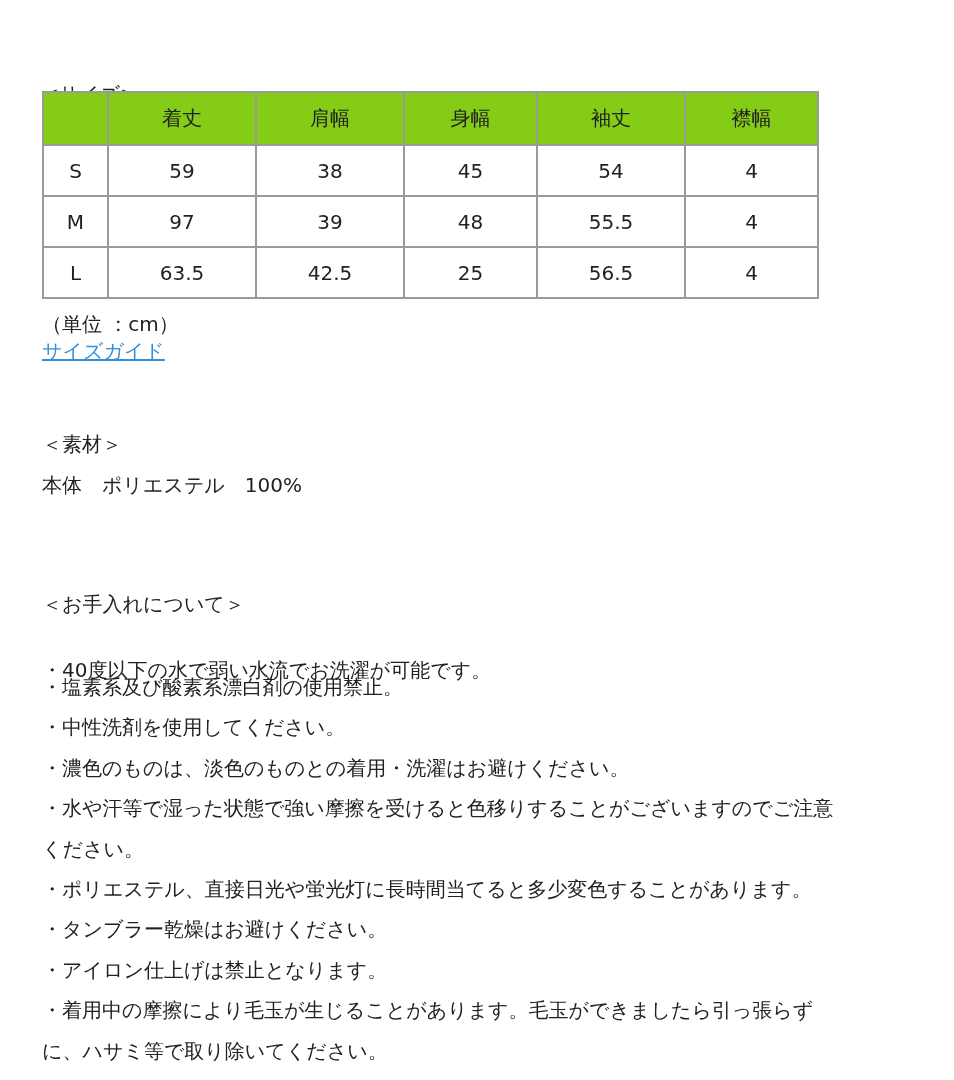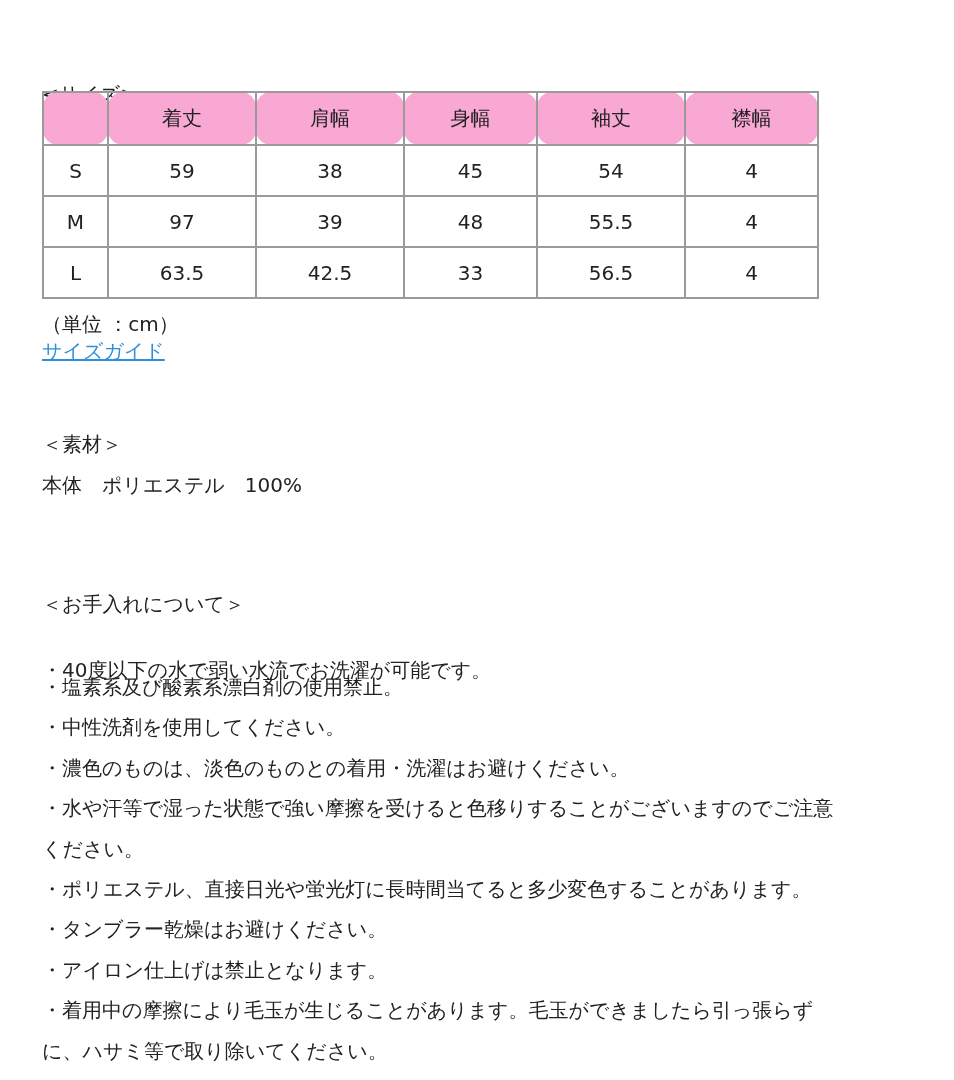--- a/index.html
+++ b/index.html
@@ -6,21 +6,21 @@
   body { width:954px; height:1080px; overflow:hidden; position:relative;
          font-family:"DejaVu Sans","Liberation Sans",sans-serif; color:#222222; }
   .abs { position:absolute; white-space:nowrap; }
   .t { font-size:20px; line-height:24px; }
   #size-heading { left:42px; top:42px;margin-top:40px; }
   table.size-table { position:absolute; left:42px; top:91px; border-collapse:collapse; }
   table.size-table td, table.size-table th {
     border:2px solid #9a9a9a; text-align:center; font-size:20px; font-weight:normal;
     height:49px; padding:0; color:#222222;
   }
-  table.size-table th { background:#f9a8d4; height:51px;border-radius:15px; }
+  table.size-table th { background:#84cc16; height:51px; }
   .c0 { width:63px; } .c1 { width:146px; } .c2 { width:146px; }
   .c3 { width:131px; } .c4 { width:146px;margin-top:31px; } .c5 { width:131px;margin-left:16px; }
   #unit-note { left:42px; top:312px; }
   #size-guide-link { left:42px; top:339px; color:#2f8fdb; text-decoration:underline;text-align:center; }
   #material-heading { left:42px; top:432px;text-align:center; }
   #material-body { left:42px; top:473px; }
   #care-heading { left:42px; top:594px;font-family:Liberation Mono, monospace; }
   .care-line { left:42px; }
 </style>
 </head>
@@ -51,21 +51,21 @@
     <td>97</td>
     <td>39</td>
     <td>48</td>
     <td>55.5</td>
     <td>4</td>
   </tr>
   <tr>
     <td>L</td>
     <td>63.5</td>
     <td>42.5</td>
-    <td>33</td>
+    <td>25</td>
     <td>56.5</td>
     <td>4</td>
   </tr>
 </tbody>
   </table>
 
 <div class="abs t" id="unit-note">（単位 ：cm）</div>
 <a class="abs t" id="size-guide-link">サイズガイド</a>
 
 <div class="abs t" id="material-heading">＜素材＞</div>

